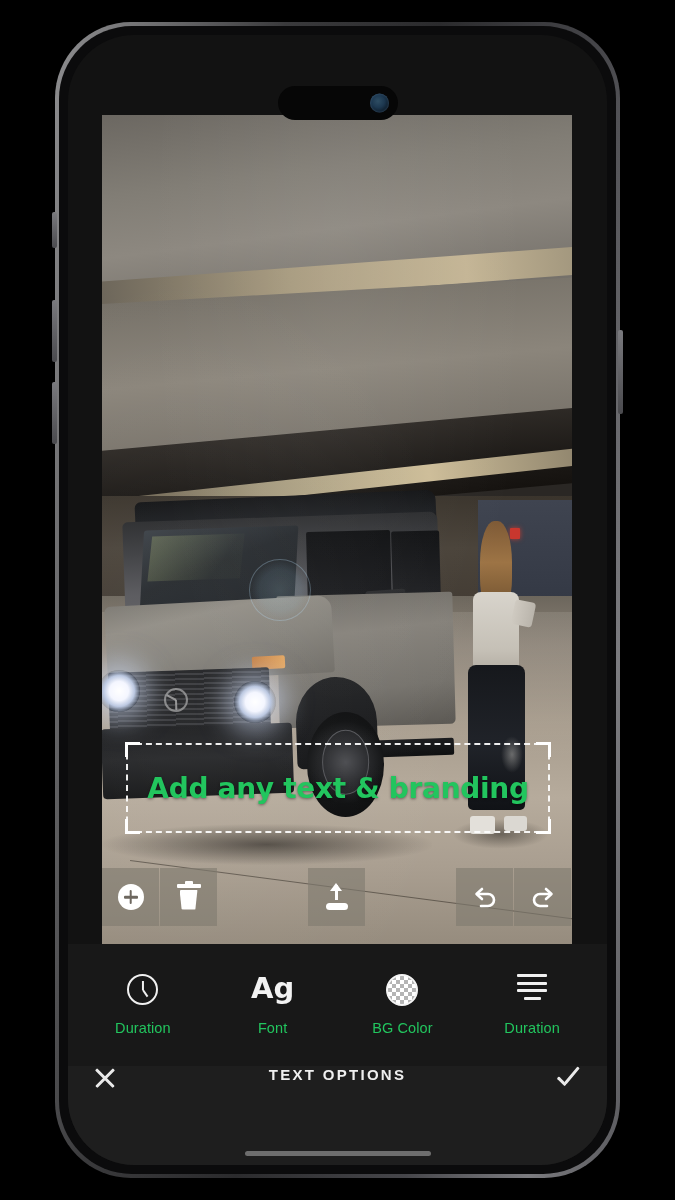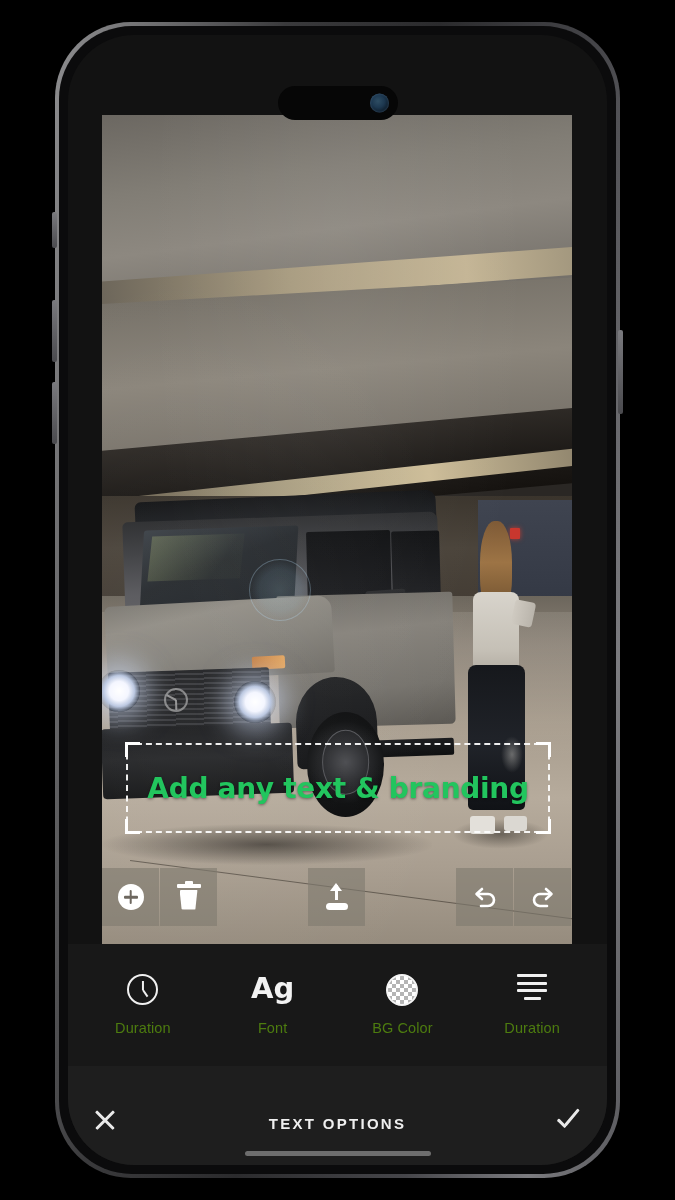--- a/index.html
+++ b/index.html
@@ -466,21 +466,21 @@
   .opt {
     width: 92px;
     display: flex; flex-direction: column;
     align-items: center; gap: 12px;
     cursor: pointer;
   }
   .opt-icon {
     height: 34px; display: flex; align-items: flex-start; justify-content: center;
   }
   .opt-label {
-    font-size: 14.5px; color: #4d7c0f; font-weight: normal;
+    font-size: 14.5px; color: #22c55e; font-weight: normal;
     letter-spacing: 0.1px;
   }
 
   .clock-icon {
     width: 31px; height: 31px; border-radius: 50%;
     border: 2.2px solid #f0f0f0; position: relative;
   }
   .clock-icon::before {
     content: ""; position: absolute; left: 50%; top: 50%;
     width: 2.1px; height: 9px; background: #f0f0f0;
@@ -532,21 +532,21 @@
 
   
   .action-bar {
     position: absolute;
     left: 0;
     top: 1031px;
     width: 539px;
     height: 66px;
     background: #1e1e1e;
     display: flex;
-    align-items: flex-end;
+    align-items: flex-start;
     z-index: 20;
   }
   .ab-close {
     width: 74px; display: flex; align-items: center; justify-content: center;
     cursor: pointer;
   }
   .ab-title {
     flex: 1; text-align: center;
     font-size: 15px; font-weight: bold; color: #efefef;
     letter-spacing: 2.3px;

